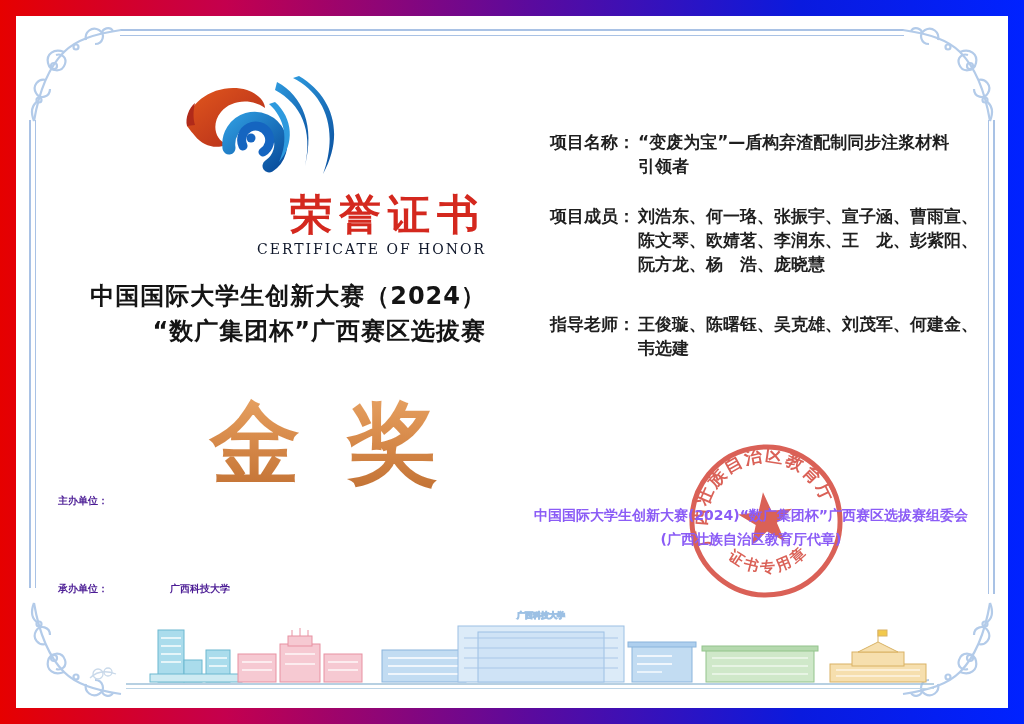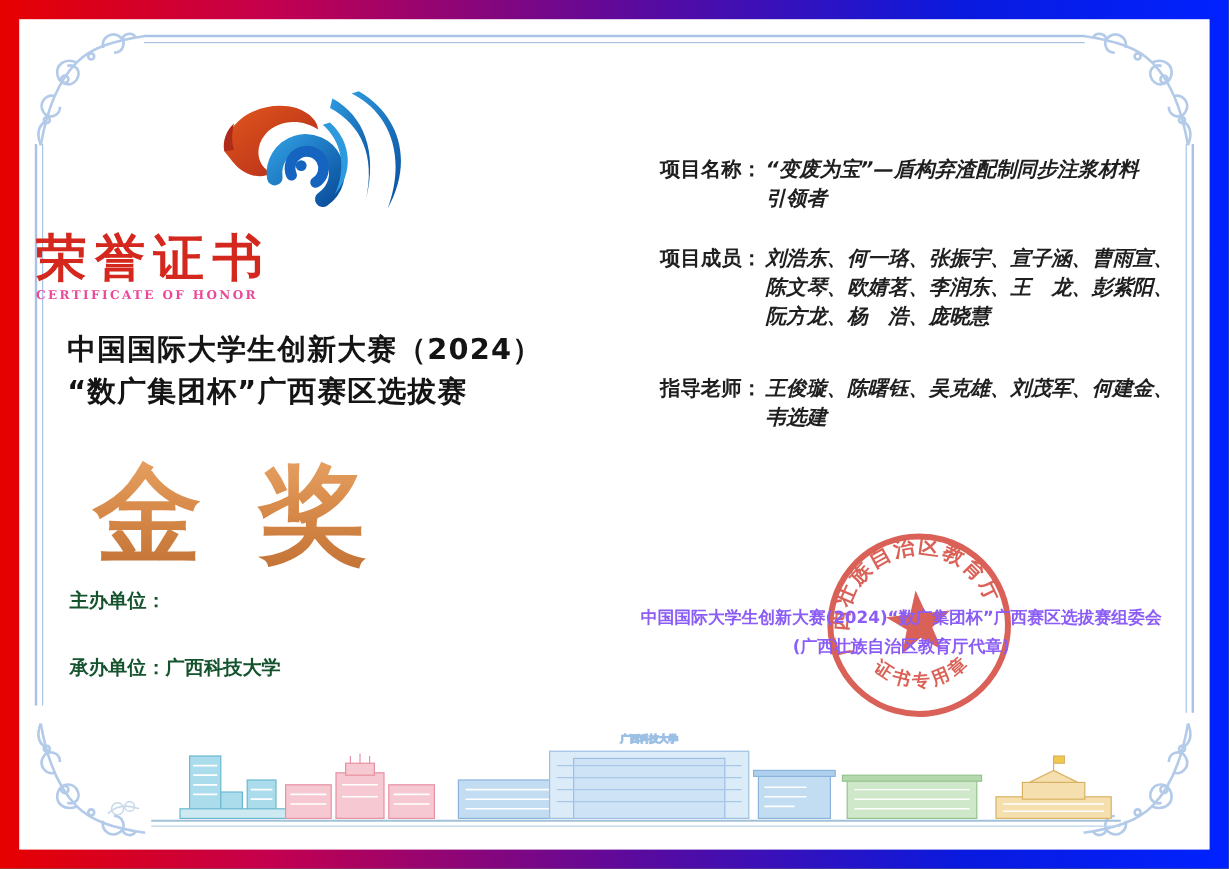--- a/index.html
+++ b/index.html
@@ -20,52 +20,52 @@
   .bl-l1{left:13px;top:104px;height:468px;width:2px;}
   .bl-l2{left:19px;top:104px;height:468px;width:1px;}
   .bl-r1{right:13px;top:104px;height:474px;width:2px;}
   .bl-r2{right:19px;top:104px;height:474px;width:1px;}
   .orn{position:absolute;width:100px;height:100px;z-index:2;}
   .orn-tl{top:8px;left:8px;}
   .orn-tr{top:8px;right:8px;transform:scaleX(-1);}
   .orn-bl{bottom:8px;left:8px;transform:scaleY(-1);}
   .orn-br{bottom:8px;right:8px;transform:scale(-1,-1);}
   
-  .leftcol{position:absolute;left:14px;top:0;width:456px;text-align:left;z-index:3;}
+  .leftcol{position:absolute;left:14px;top:0;width:456px;text-align:right;z-index:3;}
   .logo{margin:58px auto 6px auto;width:170px;height:112px;display:block;}
   .cert-cn{
     font-family:"DejaVu Serif","Liberation Serif",serif;
     font-size:42px;font-weight:bold;color:#d4281e;letter-spacing:7px;line-height:1.1;
   }
   .cert-en{
     font-family:"DejaVu Serif","Liberation Serif",serif;
-    font-size:10px;font-weight:bold;color:#ec4899;letter-spacing:2px;margin-top:3px;
+    font-size:14px;font-weight:normal;color:#0f172a;letter-spacing:2px;margin-top:3px;
   }
   .comp-title{font-size:24px;font-weight:bold;color:#141414;line-height:1.45;margin-top:22px;letter-spacing:1px;margin-left:26px;}
   .award{
-    display:inline-block;margin-top:24px;
+    display:inline-block;margin-top:34px;
     font-size:90px;font-weight:bold;letter-spacing:48px;text-indent:48px;
     color:#cd7f43;
     font-family:"DejaVu Serif","Liberation Serif",serif;
   }
   @supports (-webkit-background-clip:text){
     .award{
       background:linear-gradient(180deg,#eaa768 0%,#d88b4b 45%,#bd6c2f 100%);
       -webkit-background-clip:text;background-clip:text;color:transparent;
     }
   }
   
   .detail{position:absolute;left:514px;width:436px;display:flex;z-index:3;
     font-size:17px;font-weight:bold;color:#1f1f1f;line-height:24px;margin-left:20px;}
   .dlabel{flex:0 0 88px;white-space:nowrap;}
-  .dvalue div{white-space:nowrap;font-style:italic;}
+  .dvalue div{white-space:nowrap;}
   
   .org{position:absolute;left:42px;top:474px;z-index:3;
-    font-size:16px;font-weight:bold;color:#14532d;line-height:22px;display:flex;}
-  .org2{top:530px;}
+    font-size:10px;font-weight:bold;color:#4c1d95;line-height:22px;display:flex;}
+  .org2{top:562px;gap:42px;}
   .olabel{flex:0 0 70px;white-space:nowrap;}
   .ovalue div{white-space:nowrap;}
   
   .issuer{position:absolute;left:500px;top:487px;width:470px;text-align:center;z-index:4;
     font-size:14px;font-weight:bold;color:#8b5cf6;line-height:24px;}
   .seal{position:absolute;left:669px;top:424px;width:162px;height:162px;z-index:3;opacity:.85;
     transform:rotate(-6deg);}
   
   .skyline{position:absolute;left:36px;bottom:16px;width:920px;height:88px;z-index:2;}
 </style>

